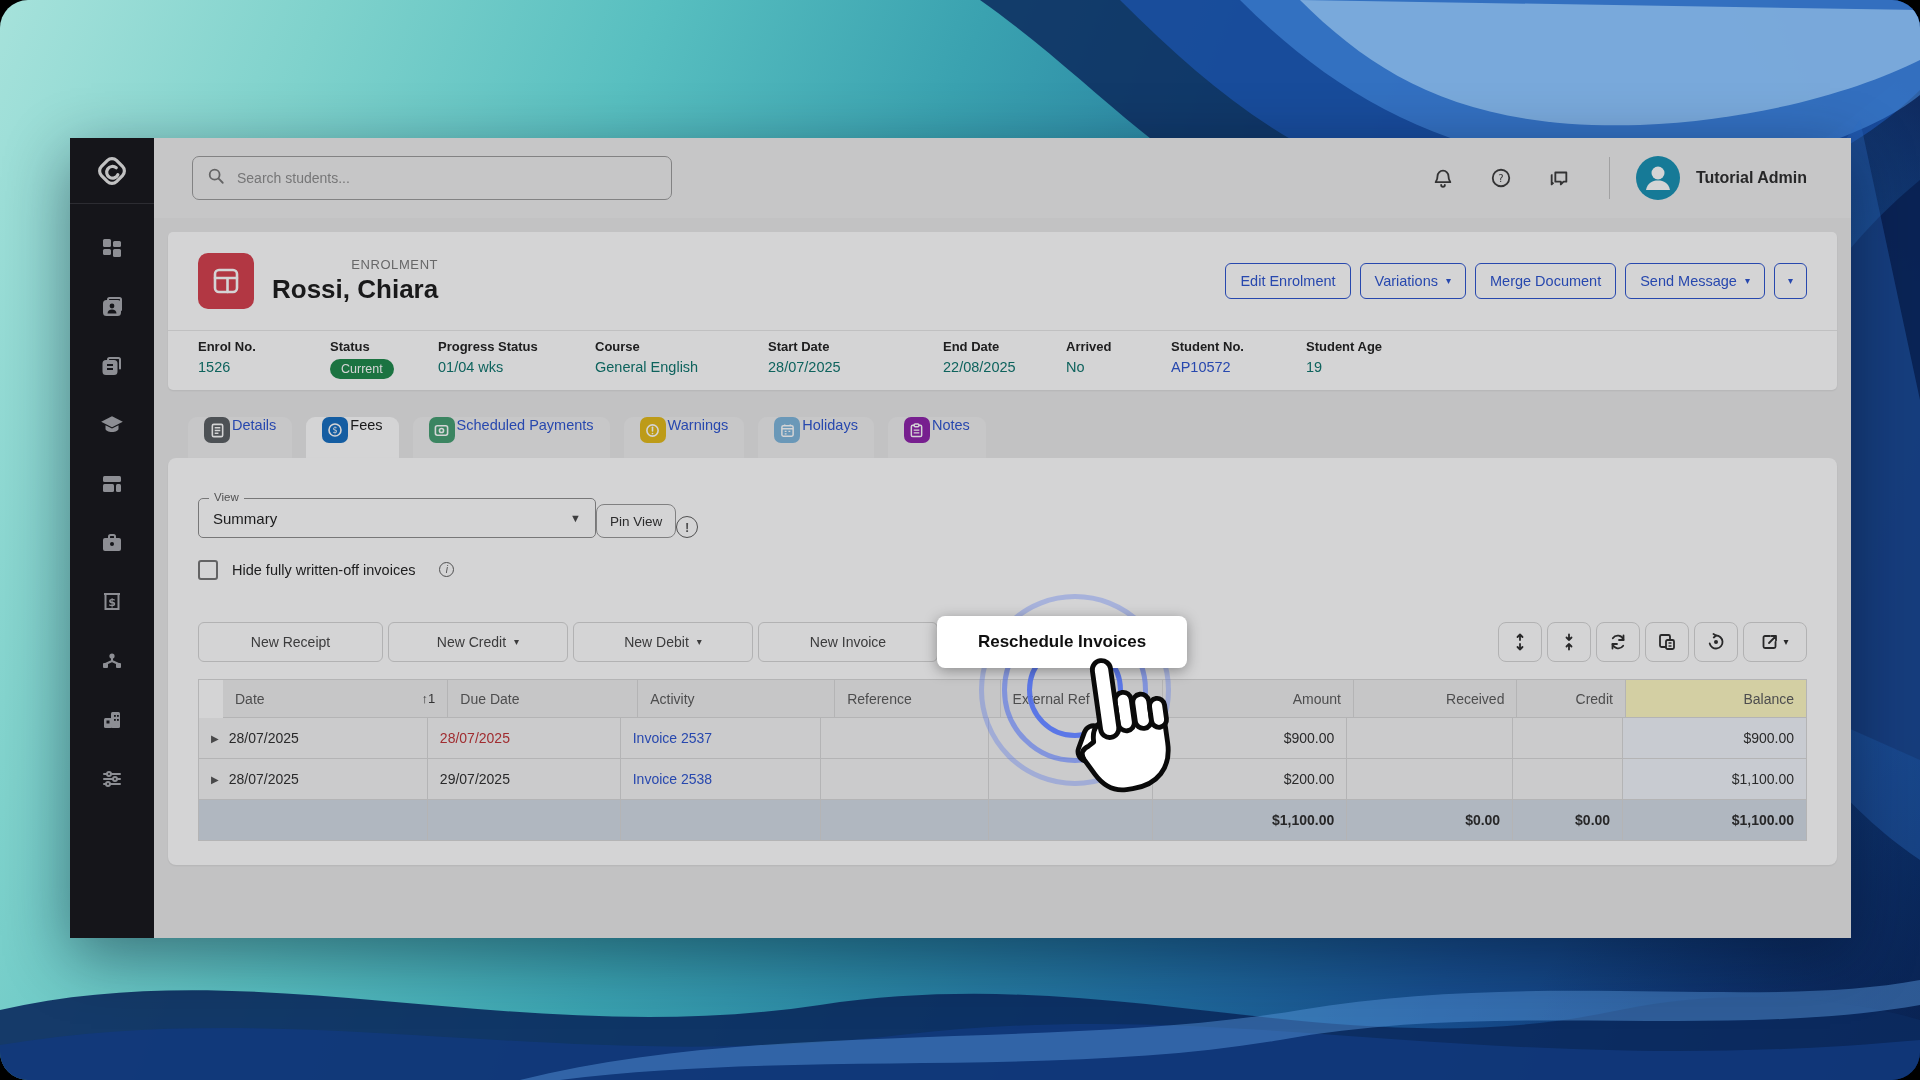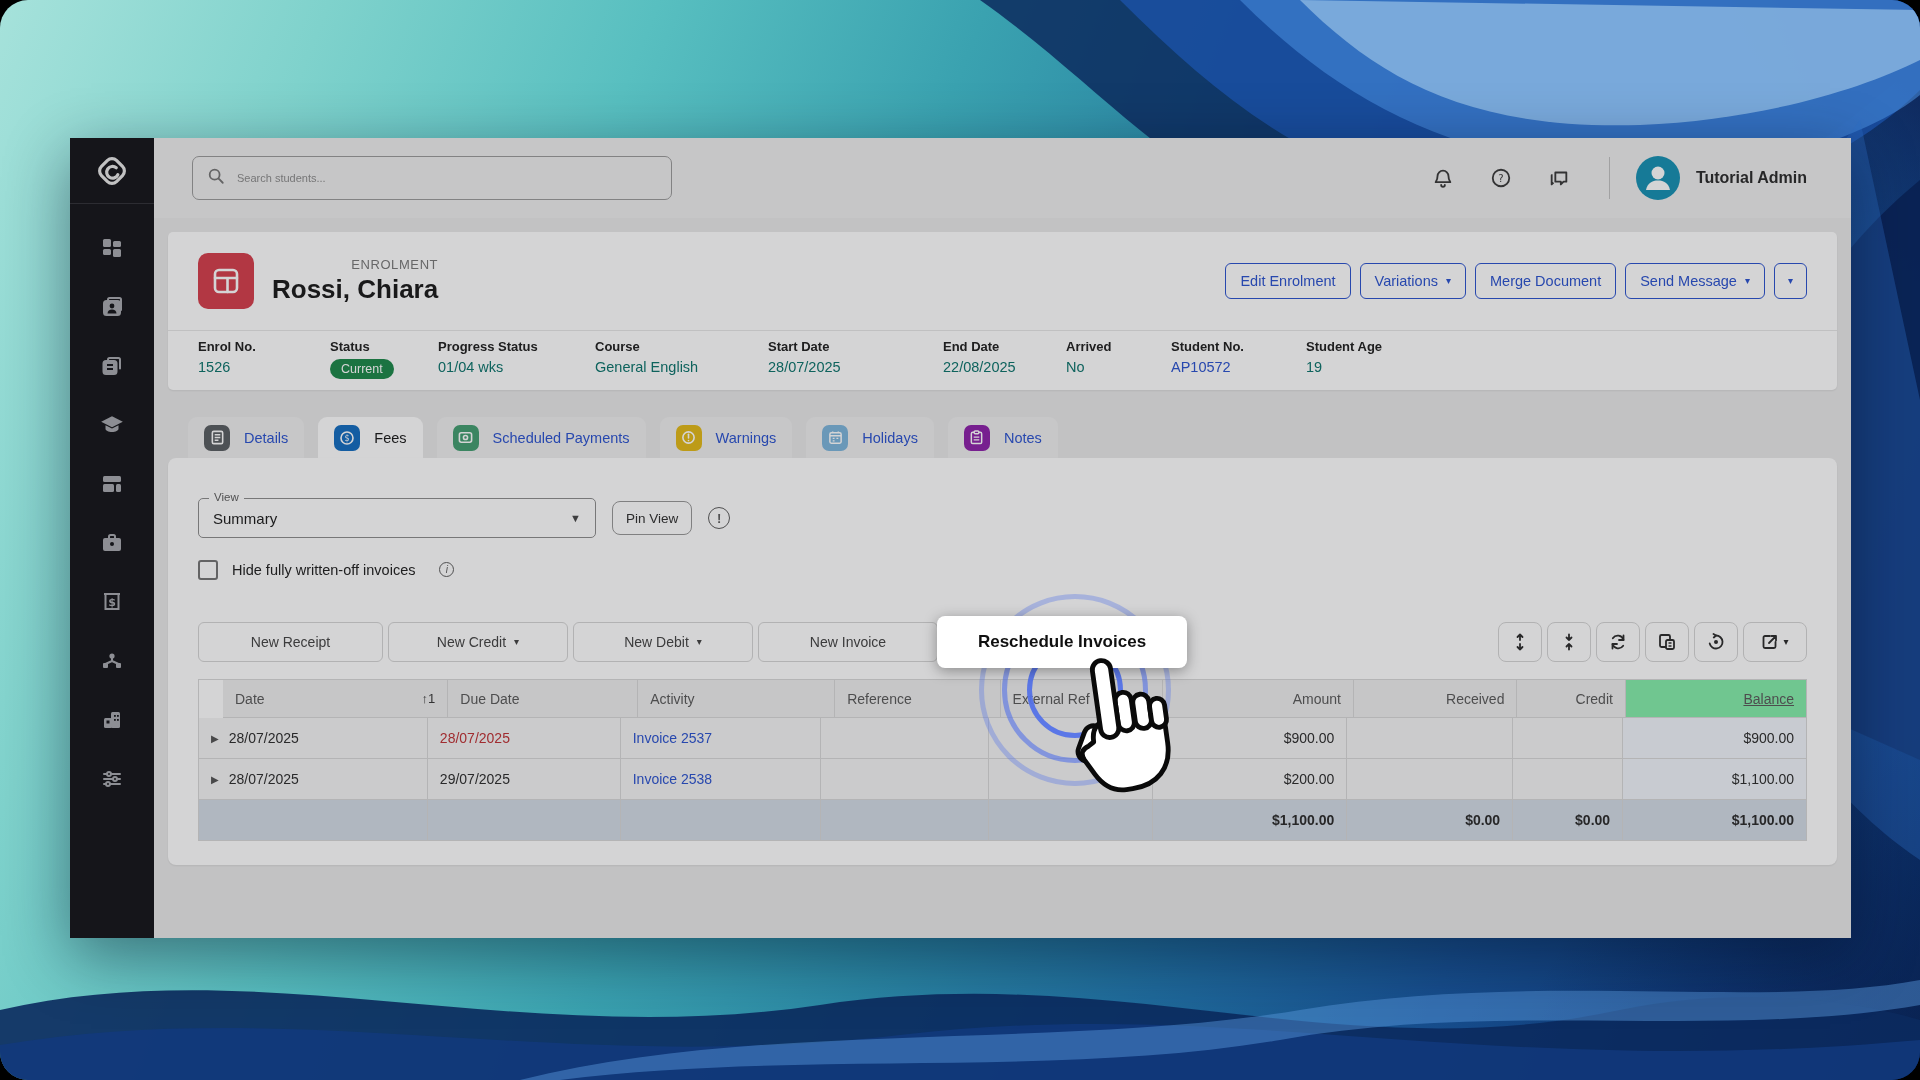--- a/index.html
+++ b/index.html
@@ -24,21 +24,21 @@
   .side-icons { display:flex; flex-direction:column; align-items:center; padding-top:14px; }
   .side-item { width:84px; height:59px; display:flex; align-items:center; justify-content:center; color:#a9abb0; cursor:pointer; }
 
   
   .main { flex:1; display:flex; flex-direction:column; min-width:0; }
 
   
   .topbar { height:80px; background:#efefef; display:flex; align-items:center; flex:0 0 80px; }
   .search { margin-left:38px; width:480px; height:44px; border:1px solid #9c9c9c; border-radius:7px;
     display:flex; align-items:center; gap:12px; padding:0 14px; color:#8a8a8a; background:#efefef; }
-  .search .ph { font-size:11px; color:#8d8d8d; }
+  .search .ph { font-size:14px; color:#8d8d8d; }
   .top-right { margin-left:auto; display:flex; align-items:center; padding-right:44px; }
   .tb-ic { width:40px; height:40px; display:flex; align-items:center; justify-content:center; color:#3c3c3c; cursor:pointer; margin-left:18px; }
   .tb-div { width:1px; height:42px; background:#c2c2c2; margin:0 26px 0 30px; }
   .avatar { width:44px; height:44px; border-radius:50%; display:flex; align-items:center; justify-content:center; }
   .user-name { margin-left:16px; font-size:16px; font-weight:700; color:#2e2e2e; }
 
   
   .content { flex:1; background:#eaeaea; padding:14px 14px 0; overflow:hidden; }
 
   
@@ -56,30 +56,30 @@
   .enr-info { height:60px; border-top:1px solid #e7e7e7; display:flex; padding:8px 0 0 30px; }
   .f-col { display:flex; flex-direction:column; gap:5px; }
   .f-label { font-size:13px; font-weight:700; color:#242424; }
   .f-value { font-size:14.5px; color:#0f766e; }
   .badge { display:inline-flex; align-items:center; justify-content:center; color:#fff; font-size:12.5px;
     border-radius:10px; padding:3px 11px; width:fit-content; }
   .link { color:#2e55d0; }
 
   
   .tabs { display:flex; margin-top:27px; padding-left:20px; height:41px; align-items:flex-end; gap:14px; }
-  .tab { display:flex; align-items:center; gap:14px; height:41px; padding:0 16px; border-radius:9px 9px 0 0;
+  .tab { display:flex; gap:2px; height:41px; padding:0 16px; border-radius:9px 9px 0 0;
     background:rgba(255,255,255,.28); cursor:pointer; }
   .tab.active { background:#fff; }
   .tab-label { font-size:14.5px; color:#2e55d0; }
   .tab.active .tab-label { color:#1c1c1c; font-weight:500; }
   .tab-ic { width:26px; height:26px; border-radius:7px; display:flex; align-items:center; justify-content:center; color:#fff; }
 
   
   .fees-card { height:407px; border-radius:8px; padding:40px 30px 0; position:relative; }
-  .view-row { display:flex; align-items:center; gap:16px; }
+  .view-row { display:flex; align-items:flex-end; }
   .select { position:relative; width:398px; height:40px; border:1px solid #8f8f8f; border-radius:5px;
     display:flex; align-items:center; padding:0 14px; cursor:pointer; }
   .select .flabel { position:absolute; top:-8px; left:10px; background:#fff; padding:0 5px; font-size:11.5px; color:#616161; }
   .select .val { font-size:15px; color:#1f1f1f; }
   .select .sel-caret { margin-left:auto; font-size:11px; color:#4a4a4a; }
   .pin-btn { height:34px; border:1px solid #9a9a9a; border-radius:8px; background:transparent;
     font-size:13.5px; color:#333; padding:0 13px; cursor:pointer; font-family:inherit; }
   .circle-ic { width:22px; height:22px; border:1.6px solid #5f5f5f; border-radius:50%;
     display:flex; align-items:center; justify-content:center; font-size:13px; color:#5f5f5f; font-weight:700; }
   .circle-ic.small { width:15px; height:15px; font-size:10px; border-width:1.3px; font-style:italic; font-weight:400; }
@@ -105,21 +105,21 @@
   .trow { display:flex; height:41px; }
   .trow.head { height:38px; background:#eeeeee;margin-left:24px; }
   .cell { border-right:1px solid #d8d8d8; border-bottom:1px solid #d8d8d8; display:flex; align-items:center;
     padding:0 12px; font-size:14px; color:#303030; background:#f4f4f4; min-width:0; }
   .cell:last-child { border-right:none; }
   .head .cell { background:#eeeeee; color:#5c5c5c; }
   .c0{width:229px} .c1{width:193px} .c2{width:200px} .c3{width:168px} .c4{width:165px}
   .c5{width:194px} .c6{width:166px} .c7{width:110px} .c8{width:183px}
   .num { justify-content:flex-end; }
   .bal { background:#f1f5fa; }
-  .head .bal { background:#86efac;text-decoration:underline; }
+  .head .bal { background:#fef9c3; }
   .total .cell { background:#d4dce6; font-weight:700; color:#2e2e2e; }
   .expander { color:#555; font-size:10px; margin-right:10px; }
   .sort { margin-left:auto; font-size:13px; color:#3c3c3c; }
   .overdue { color:#c03437; }
 
   
   .dim { position:absolute; inset:0; background:rgba(12,12,15,.175); z-index:50; pointer-events:none; }
   .ripple { position:absolute; border-radius:50%; border:5px solid #5472e8; z-index:54; pointer-events:none; }
   .cursor-wrap { position:absolute; left:998px; top:516px; z-index:70; pointer-events:none; transform:rotate(-8deg); }
 </style>

